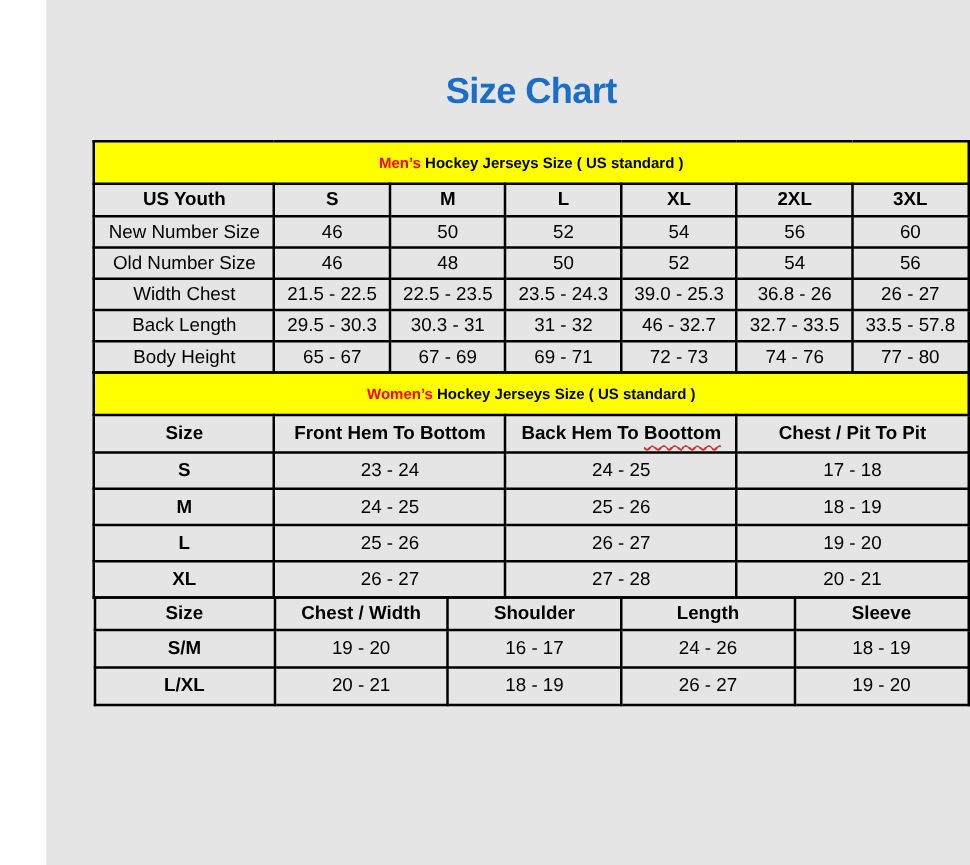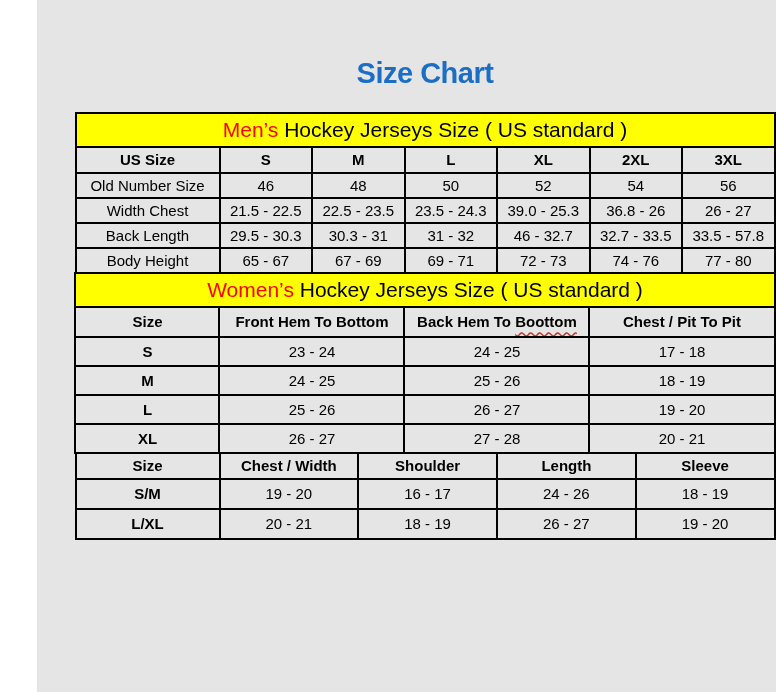--- a/index.html
+++ b/index.html
@@ -14,21 +14,21 @@
   .tables{margin-top:21px;}
   table.tbl{
     border-collapse:collapse;table-layout:fixed;width:699px;margin:0 auto;
   }
   table.tbl + table.tbl{margin-top:-2px;}
   table.tbl td{
     border:2px solid #000;text-align:center;vertical-align:middle;
     font-size:15px;padding:0 2px;overflow:hidden;white-space:nowrap;
   }
   tr.band td{
-    background:#ffff00;font-weight:normal;font-size:21px;height:32px;
+    background:#ffff00;font-weight:bold;font-size:12px;height:32px;
   }
   .accent{color:#ff0000;}
   tr.head td{font-weight:bold;height:24px;}
   tr.mens-data td{height:23px;}
   tr.womens-data td{height:27px;}
   tr.youth-data td{height:28px;}
   td.rowlabel-bold{font-weight:bold;}
   tr.womens-head td{height:28px;}
   .misspell{
     text-decoration:underline wavy #c9352b;
@@ -56,27 +56,36 @@
         <col style="width:92.5px">
           <col style="width:92.5px">
           <col style="width:92.5px">
           <col style="width:92.5px">
       </colgroup>
       <tbody>
           <tr class="band">
         <td colspan="7"><span class="accent">Men’s</span><span> Hockey Jerseys Size ( US standard )</span></td>
       </tr>
       <tr class="head">
-        <td>US Size</td>
+        <td>US Youth</td>
         <td>S</td>
         <td>M</td>
         <td>L</td>
         <td>XL</td>
         <td>2XL</td>
         <td>3XL</td>
+      </tr>
+      <tr class="mens-data">
+        <td>New Number Size</td>
+        <td>46</td>
+        <td>50</td>
+        <td>52</td>
+        <td>54</td>
+        <td>56</td>
+        <td>60</td>
       </tr>
       <tr class="mens-data">
         <td>Old Number Size</td>
         <td>46</td>
         <td>48</td>
         <td>50</td>
         <td>52</td>
         <td>54</td>
         <td>56</td>
       </tr>

